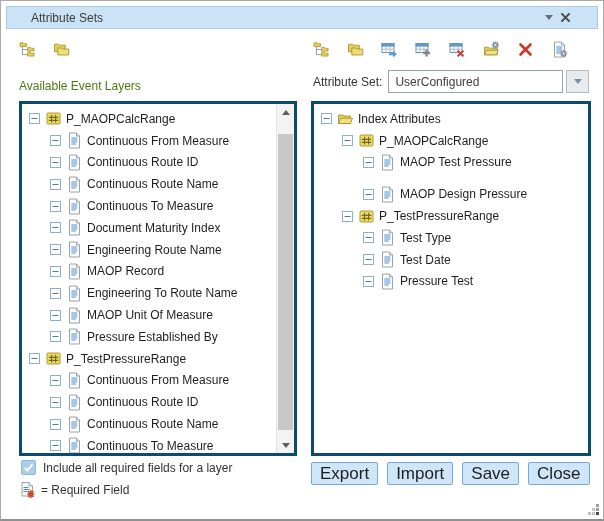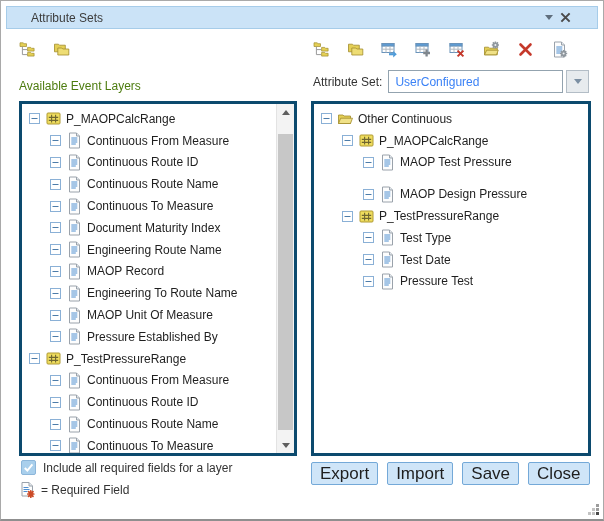--- a/index.html
+++ b/index.html
@@ -19,21 +19,21 @@
   .caret-down{width:0;height:0;border-left:4px solid transparent;border-right:4px solid transparent;border-top:5px solid #5f6e7d;}
   .toolbar{position:absolute;top:39px;height:18px;display:flex;gap:17px;align-items:center;}
   .toolbar.tb-left{left:18px;}
   .toolbar.tb-right{left:312px;}
   .tool{width:17px;height:17px;display:flex;align-items:center;justify-content:center;}
   .tool svg{width:17px;height:17px;display:block;}
   .section-label{position:absolute;left:18px;top:78px;color:#4d7c0f;}
   .attrset-row{position:absolute;left:312px;top:69px;right:14px;height:23px;display:flex;align-items:center;}
   .attrset-row .lbl{margin-right:6px;white-space:nowrap;}
   .combo{flex:1;display:flex;align-items:stretch;height:23px;}
-  .combo-field{flex:1;border:1px solid #93a3af;background:#fff;display:flex;align-items:center;padding:0 6px;box-sizing:border-box;color:#3b82f6;}
+  .combo-field{flex:1;border:1px solid #93a3af;background:#fff;display:flex;align-items:center;padding:0 6px;box-sizing:border-box;color:#404040;}
   .combo-btn{width:23px;margin-left:3px;border:1px solid #b3bdc6;background:#e7ebee;display:flex;align-items:center;justify-content:center;box-sizing:border-box;}
   .combo-btn .caret-down{border-top-color:#7b8fa3;}
   .panel{position:absolute;top:100px;height:355px;background:#fff;border:3px solid #0c4a6e;box-sizing:border-box;overflow:hidden;}
   .panel.p-left{left:18px;width:278px;}
   .panel.p-right{left:310px;width:280px;}
   .tree{position:absolute;inset:0;padding-top:4px;overflow:hidden;}
   .panel.p-left .tree{right:17px;}
   .trow{display:flex;align-items:center;height:21.8px;white-space:nowrap;padding-left:7px;}
   .trow .expander{display:flex;width:11px;height:11px;margin-right:5px;flex:none;}
   .trow .nicon{width:17px;height:17px;margin-right:4px;flex:none;display:flex;align-items:center;justify-content:center;}
@@ -473,21 +473,21 @@
               <rect x="0.5" y="0.5" width="10" height="10" fill="#fff" stroke="#8ab0d6"></rect>
               <path d="M2.5 5.5h6" stroke="#4d7ca9" fill="none"></path>
             </svg>
           </span>
           <span class="nicon">
             <svg viewBox="0 0 17 17">
               <path d="M1.5 5h4.5l1 1h6.5v7.5H1.5z" fill="#e4cf55" stroke="#a18c2c" stroke-width=".8"></path>
               <path d="M3.7 8.2h11.8l-2 5.3H1.5z" fill="#f0e187" stroke="#a18c2c" stroke-width=".8"></path>
             </svg>
           </span>
-          <span class="tlabel">Other Continuous</span>
+          <span class="tlabel">Index Attributes</span>
         </div>
         <div class="trow" style="margin-left: 21px;">
           <span class="expander">
             <svg width="11" height="11" viewBox="0 0 11 11">
               <rect x="0.5" y="0.5" width="10" height="10" fill="#fff" stroke="#8ab0d6"></rect>
               <path d="M2.5 5.5h6" stroke="#4d7ca9" fill="none"></path>
             </svg>
           </span>
           <span class="nicon">
             <svg viewBox="0 0 17 17">

